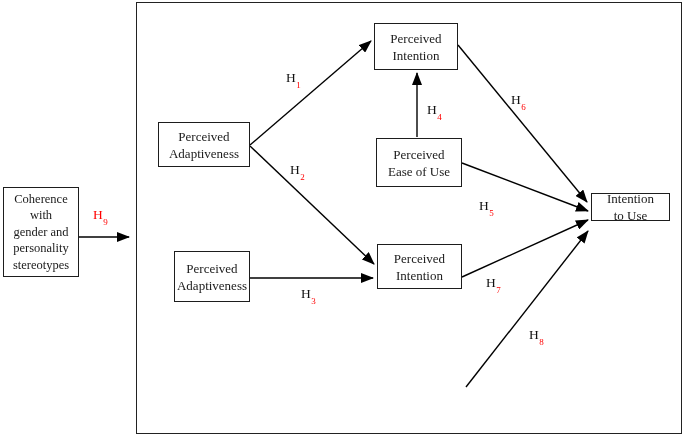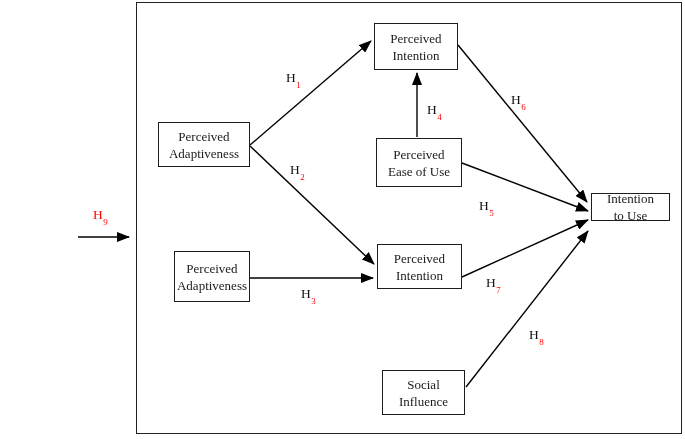--- a/index.html
+++ b/index.html
@@ -74,20 +74,27 @@
     <line x1="250" y1="146" x2="374" y2="264" stroke="#000" stroke-width="1.4" marker-end="url(#ah)"></line>
     <line x1="250" y1="278" x2="373" y2="278" stroke="#000" stroke-width="1.4" marker-end="url(#ah)"></line>
     <line x1="417" y1="137" x2="417" y2="73" stroke="#000" stroke-width="1.4" marker-end="url(#ah)"></line>
     <line x1="462" y1="163" x2="588" y2="211" stroke="#000" stroke-width="1.4" marker-end="url(#ah)"></line>
     <line x1="458" y1="45" x2="587" y2="202" stroke="#000" stroke-width="1.4" marker-end="url(#ah)"></line>
     <line x1="462" y1="277" x2="588" y2="220" stroke="#000" stroke-width="1.4" marker-end="url(#ah)"></line>
     <line x1="466" y1="387" x2="588" y2="231" stroke="#000" stroke-width="1.4" marker-end="url(#ah)"></line>
     <line x1="78" y1="237" x2="129" y2="237" stroke="#000" stroke-width="1.6" marker-end="url(#ah)"></line>
   </svg>
 
+  <div class="node" style="left:3px;top:187px;width:76px;height:90px;line-height:16.5px;font-size:12.5px">
+    <div>Coherence</div>
+    <div>with</div>
+    <div>gender and</div>
+    <div>personality</div>
+    <div>stereotypes</div>
+  </div>
 
   <div class="node" style="left:158px;top:122px;width:92px;height:45px">
     <div>Perceived</div>
     <div>Adaptiveness</div>
   </div>
 
   <div class="node" style="left:374px;top:23px;width:84px;height:47px">
     <div>Perceived</div>
     <div>Intention</div>
   </div>
@@ -100,24 +107,20 @@
   <div class="node" style="left:174px;top:251px;width:76px;height:51px">
     <div>Perceived</div>
     <div>Adaptiveness</div>
   </div>
 
   <div class="node" style="left:377px;top:244px;width:85px;height:45px">
     <div>Perceived</div>
     <div>Intention</div>
   </div>
 
-  <div class="node" style="left:382px;top:370px;width:83px;height:45px">
-    <div>Social</div>
-    <div>Influence</div>
-  </div>
 
   <div class="node" style="left:591px;top:193px;width:79px;height:28px">
     <div>Intention</div>
     <div>to Use</div>
   </div>
 
   <span class="hyp" style="left:286px;top:70px"><span class="h-letter">H</span><sub>1</sub></span>
   <span class="hyp" style="left:290px;top:162px"><span class="h-letter">H</span><sub>2</sub></span>
   <span class="hyp" style="left:301px;top:286px"><span class="h-letter">H</span><sub>3</sub></span>
   <span class="hyp" style="left:427px;top:102px"><span class="h-letter">H</span><sub>4</sub></span>

